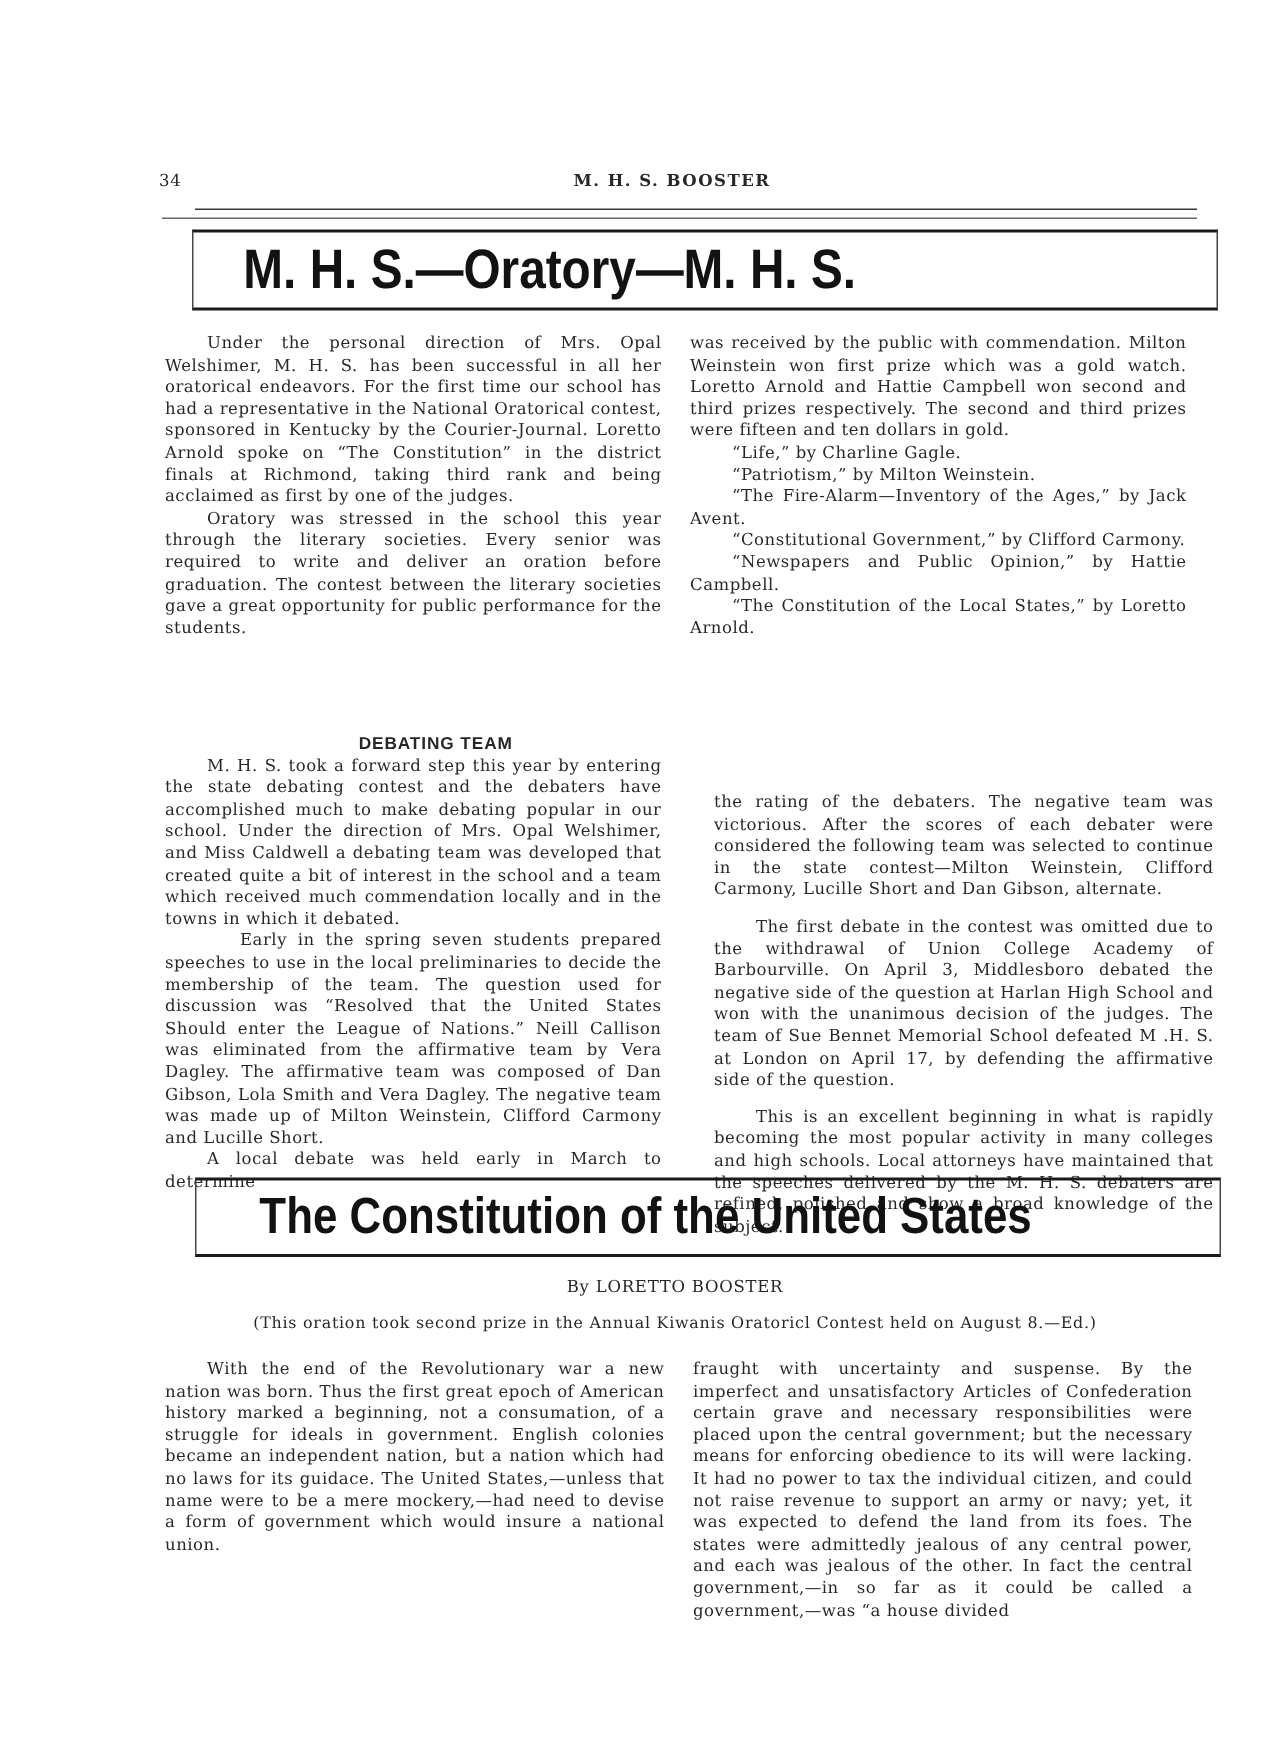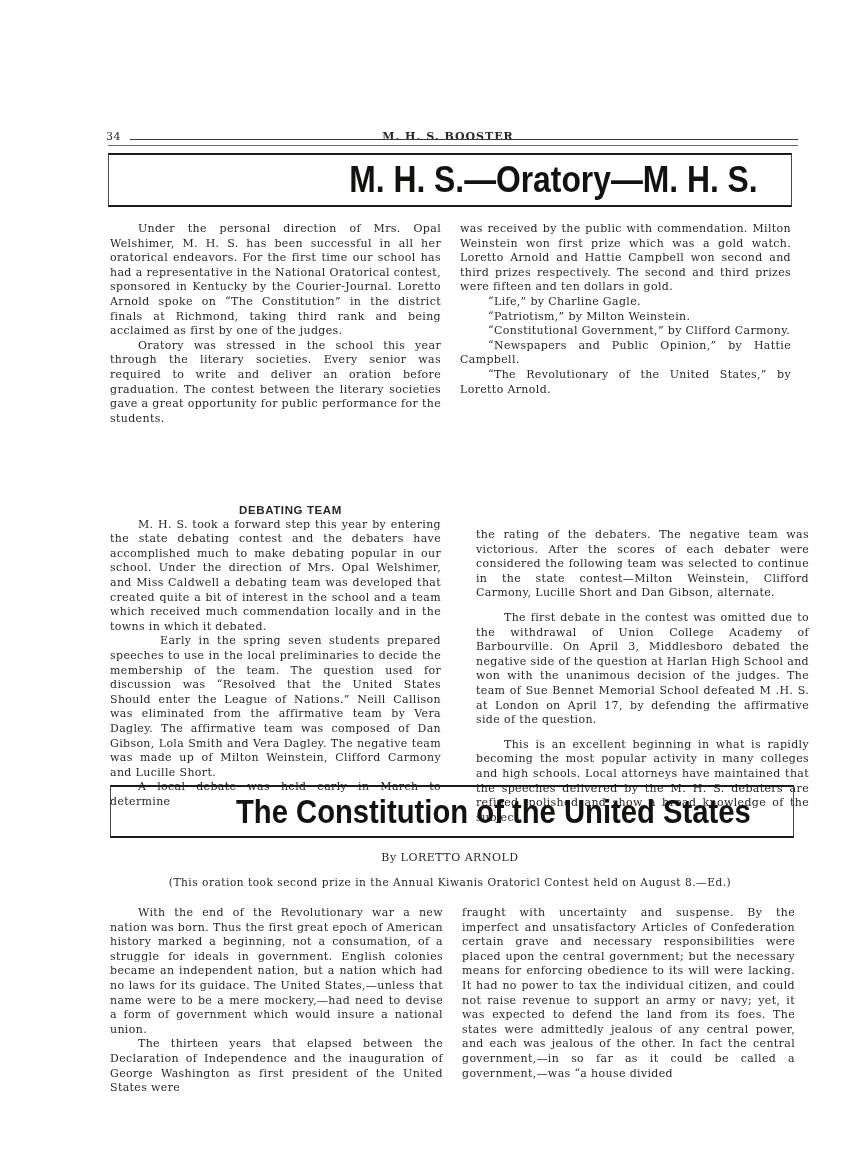--- a/index.html
+++ b/index.html
@@ -2,30 +2,30 @@
 <html><head>
 <meta charset="utf-8">
 <style>
   html, body { margin: 0; padding: 0; }
   body {
     width: 850px; height: 1165px; background: #ffffff; position: relative; overflow: hidden;
     font-family: "DejaVu Serif", "Liberation Serif", serif; color: #2a2624;
   }
   .abs { position: absolute; }
   .runhead {
-    left: 100px; top: 130px; width: 696px; height: 20px;
+    left: 100px; top: 114px; width: 696px; height: 20px;
     font-size: 11px; letter-spacing: 0.5px;
   }
   .runhead .pgnum { position: absolute; left: 6px; top: 0; }
   .runhead .pgtitle { position: absolute; left: 0; width: 100%; text-align: center; top: 0; font-weight: bold; letter-spacing: 1px; }
   .rule { height: 0; border-top: 1px solid #3a3634; }
   .box {
     border-top: 2px solid #1e1a18; border-bottom: 2px solid #1e1a18;
     border-left: 1px solid #4a4644; border-right: 1px solid #4a4644;
-    display: flex; align-items: center; justify-content: flex-end;
+    display: flex; align-items: center; justify-content: flex-start; margin-left: 20px;
   }
   .box h1 {
     margin: 0; font-family: "Liberation Sans", "DejaVu Sans", sans-serif;
     font-weight: bold; color: #141210; transform: scaleX(0.86); white-space: nowrap;
   }
   .col {
     font-size: 11px; line-height: 14.6px; text-align: justify; letter-spacing: 0.35px;
   }
   .col p { margin: 0; text-indent: 28px; }
   .col p.noind { text-indent: 0; }
@@ -52,43 +52,43 @@
 </div>
 
 <div class="abs col" style="left:110px; top:222px; width:331px;">
   <p>Under the personal direction of Mrs. Opal Welshimer, M. H. S. has been successful in all her oratorical endeavors. For the first time our school has had a representative in the National Oratorical contest, sponsored in Kentucky by the Courier-Journal. Loretto Arnold spoke on “The Constitution” in the district finals at Richmond, taking third rank and being acclaimed as first by one of the judges.</p>
   <p>Oratory was stressed in the school this year through the literary societies. Every senior was required to write and deliver an oration before graduation. The contest between the literary societies gave a great opportunity for public performance for the students.</p>
 </div>
 <div class="abs col" style="left:460px; top:222px; width:331px;">
   <p class="noind">was received by the public with commendation. Milton Weinstein won first prize which was a gold watch. Loretto Arnold and Hattie Campbell won second and third prizes respectively. The second and third prizes were fifteen and ten dollars in gold.</p>
   <p>“Life,” by Charline Gagle.</p>
   <p>“Patriotism,” by Milton Weinstein.</p>
+  <p>“The Fire-Alarm—Inventory of the Ages,” by Jack Avent.</p>
   <p>“Constitutional Government,” by Clifford Carmony.</p>
   <p>“Newspapers and Public Opinion,” by Hattie Campbell.</p>
-  <p>“The Revolutionary of the United States,” by Loretto Arnold.</p>
+  <p>“The Constitution of the Local States,” by Loretto Arnold.</p>
 </div>
 
-<div class="abs col" style="left:110px; top:503px; width:331px;">
+<div class="abs col" style="left:110px; top:489px; width:331px;">
   <div class="sub">DEBATING TEAM</div>
   <p>M. H. S. took a forward step this year by entering the state debating contest and the debaters have accomplished much to make debating popular in our school. Under the direction of Mrs. Opal Welshimer, and Miss Caldwell a debating team was developed that created quite a bit of interest in the school and a team which received much commendation locally and in the towns in which it debated.</p>
   <p class="bigind">Early in the spring seven students prepared speeches to use in the local preliminaries to decide the membership of the team. The question used for discussion was “Resolved that the United States Should enter the League of Nations.” Neill Callison was eliminated from the affirmative team by Vera Dagley. The affirmative team was composed of Dan Gibson, Lola Smith and Vera Dagley. The negative team was made up of Milton Weinstein, Clifford Carmony and Lucille Short.</p>
   <p>A local debate was held early in March to determine</p>
 </div>
 <div class="abs col" style="left:476px; top:489px; width:333px;margin-top:39px;">
   <p class="noind">the rating of the debaters. The negative team was victorious. After the scores of each debater were considered the following team was selected to continue in the state contest—Milton Weinstein, Clifford Carmony, Lucille Short and Dan Gibson, alternate.</p>
   <p class="gap">The first debate in the contest was omitted due to the withdrawal of Union College Academy of Barbourville. On April 3, Middlesboro debated the negative side of the question at Harlan High School and won with the unanimous decision of the judges. The team of Sue Bennet Memorial School defeated M .H. S. at London on April 17, by defending the affirmative side of the question.</p>
   <p class="gap">This is an excellent beginning in what is rapidly becoming the most popular activity in many colleges and high schools. Local attorneys have maintained that the speeches delivered by the M. H. S. debaters are refined, polished and show a broad knowledge of the subject.</p>
 </div>
 
 <div class="abs box" style="left:110px; top:785px; width:682px; height:49px;">
   <h1 style="font-size:34px;">The Constitution of the United States</h1>
 </div>
 
-<div class="abs center" style="left:100px; top:851px; width:700px;">By LORETTO ARNOLD</div>
+<div class="abs center" style="left:100px; top:851px; width:700px;">By LORETTO BOOSTER</div>
 <div class="abs center" style="left:100px; top:876px; width:700px; font-size:10.6px;">(This oration took second prize in the Annual Kiwanis Oratoricl Contest held on August 8.—Ed.)</div>
 
 <div class="abs col" style="left:110px; top:906px; width:333px;">
   <p>With the end of the Revolutionary war a new nation was born. Thus the first great epoch of American history marked a beginning, not a consumation, of a struggle for ideals in government. English colonies became an independent nation, but a nation which had no laws for its guidace. The United States,—unless that name were to be a mere mockery,—had need to devise a form of government which would insure a national union.</p>
-  <p>The thirteen years that elapsed between the Declaration of Independence and the inauguration of George Washington as first president of the United States were</p>
 </div>
 <div class="abs col" style="left:462px; top:906px; width:333px;">
   <p class="noind">fraught with uncertainty and suspense. By the imperfect and unsatisfactory Articles of Confederation certain grave and necessary responsibilities were placed upon the central government; but the necessary means for enforcing obedience to its will were lacking. It had no power to tax the individual citizen, and could not raise revenue to support an army or navy; yet, it was expected to defend the land from its foes. The states were admittedly jealous of any central power, and each was jealous of the other. In fact the central government,—in so far as it could be called a government,—was “a house divided</p>
 </div>
 
 </body></html>

